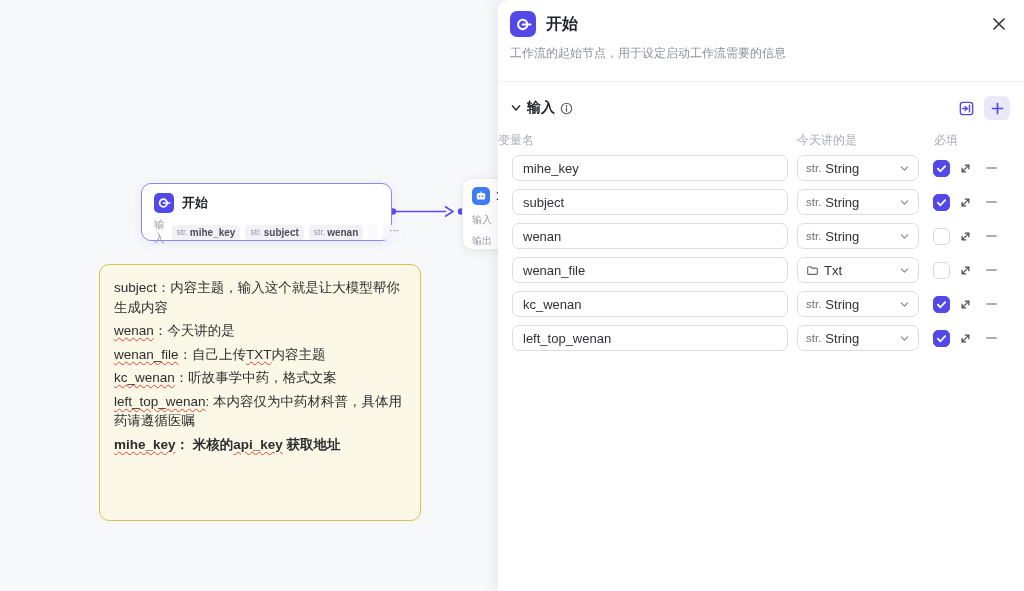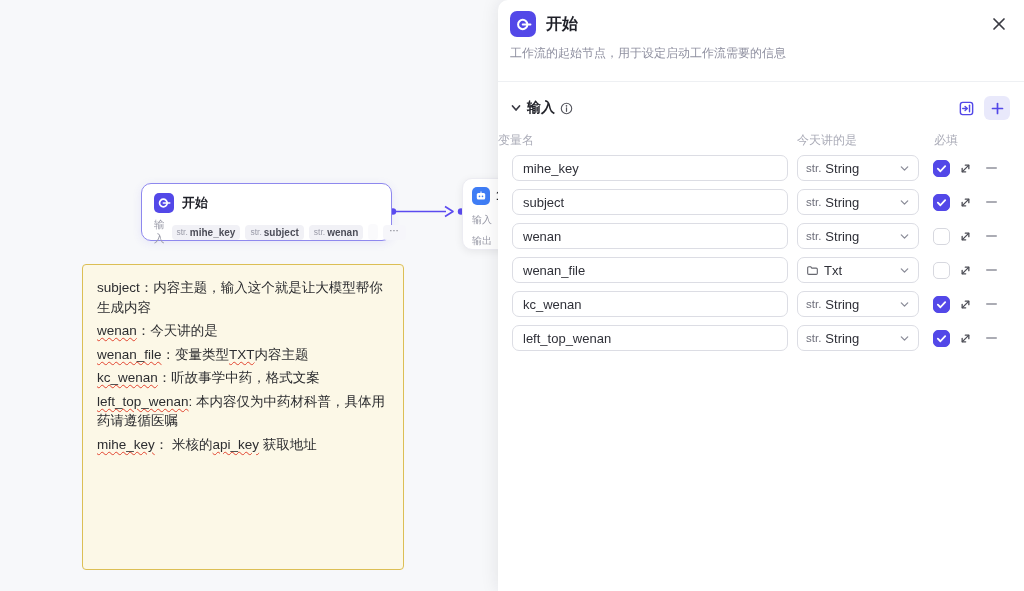--- a/index.html
+++ b/index.html
@@ -26,25 +26,25 @@
 
   .next-node { position:absolute; left:462px; top:178px; width:70px; height:72px;
     background:#fff; border:1px solid #ececf2; border-radius:10px;
     box-shadow:0 2px 8px rgba(0,0,0,.07); z-index:5; padding:8px 0 0 9px; }
   .next-node .nhead { display:flex; align-items:center; gap:6px; padding:0; }
   .next-node .node-ico { background:#3f7df5; width:18px; height:18px; }
   .next-node .ntitle { font-size:12px; font-weight:700; color:#1f2028; }
   .next-node .io { font-size:10px; color:#9a9ba8; margin-top:8px; }
   .next-node .io + .io { margin-top:7px; }
 
-  .note-box { position:absolute; left:82px; top:264px; width:322px; height:306px;
-    background:#fcf8e7; border:1.5px solid #dcbf55; border-radius:4px;
+  .note-box { position:absolute; left:99px; top:264px; width:322px; height:257px;
+    background:#fcf8e7; border:1.5px solid #dcbf55; border-radius:10px;
     padding:13px 14px; z-index:2; }
   .note-box p { font-size:13.5px; line-height:19.5px; color:#2c2d30; margin-bottom:4px; word-break:break-all; }
-  .note-box p.bold { font-weight:400; margin-bottom:1px; }
+  .note-box p.bold { font-weight:700; margin-bottom:1px; }
   .note-box .wavy { text-decoration:underline wavy #e2442f; text-decoration-thickness:1px; text-underline-offset:2px; }
 
   
   .panel { position:absolute; left:498px; top:0; width:526px; height:591px; background:#fff;
     border-radius:10px 0 0 0; box-shadow:0 0 18px rgba(30,34,40,.10); z-index:20; }
   .p-head { display:flex; align-items:center; gap:10px; padding:11px 14px 0 12px; }
   .p-head .node-ico { width:26px; height:26px; border-radius:7px; }
   .p-title { font-size:16px; font-weight:700; color:#1f2028; }
   .close-btn { margin-left:auto; width:22px; height:22px; display:flex; align-items:center; justify-content:center; cursor:pointer; border-radius:4px; }
   .p-sub { font-size:12px; color:#8f90a0; padding:8px 14px 19px 12px; border-bottom:1px solid #eef0f3; }
@@ -133,21 +133,21 @@
       </span>
       <span class="ntitle">1</span>
     </div>
     <div class="io">输入</div>
     <div class="io">输出</div>
   </div>
 
   <div class="note-box" id="note-box">
       <p><span>subject</span><span>：内容主题，输入这个就是让大模型帮你生成内容</span></p>
       <p><span class="wavy">wenan</span><span>：今天讲的是</span></p>
-      <p><span class="wavy">wenan_file</span><span>：变量类型</span><span class="wavy">TXT</span><span>内容主题</span></p>
+      <p><span class="wavy">wenan_file</span><span>：自己上传</span><span class="wavy">TXT</span><span>内容主题</span></p>
       <p><span class="wavy">kc_wenan</span><span>：听故事学中药，格式文案</span></p>
       <p><span class="wavy">left_top_wenan</span><span>: 本内容仅为中药材科普，具体用药请遵循医嘱</span></p>
       <p class="bold"><span class="wavy">mihe_key</span><span>： 米核的</span><span class="wavy">api_key</span><span> 获取地址</span></p>
     </div>
 </div>
 
 <div class="panel">
   <div class="p-head">
     <span class="node-ico">
       <svg width="17" height="17" viewBox="0 0 22 22">

